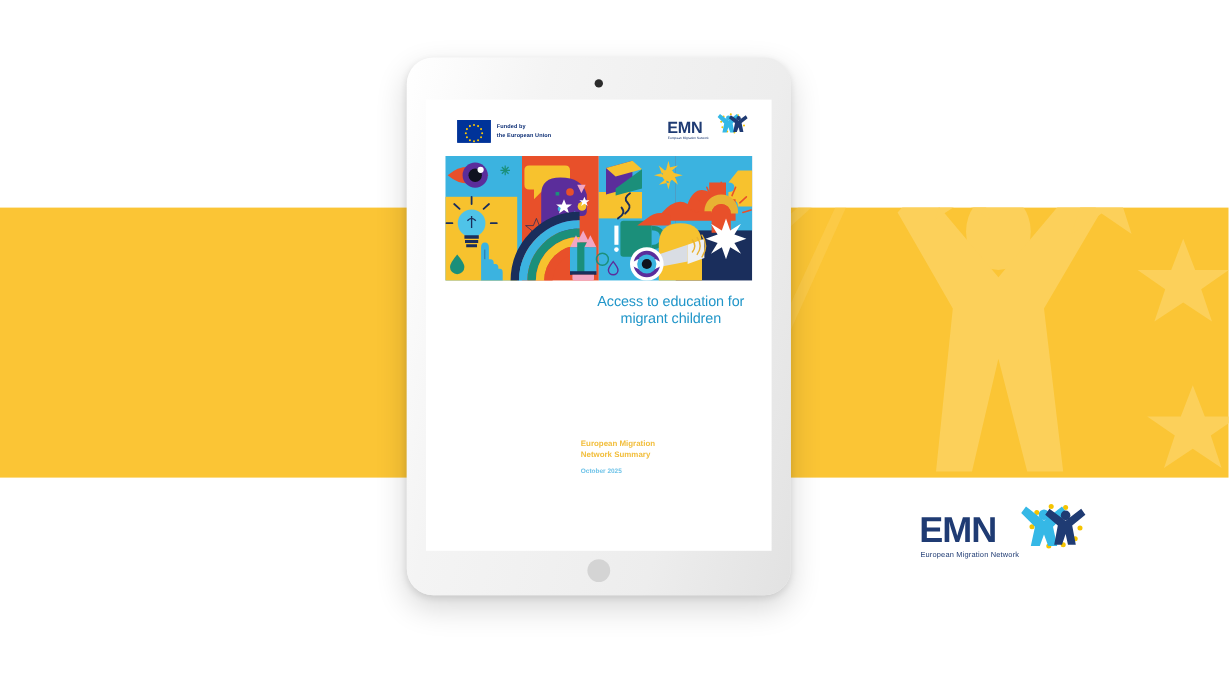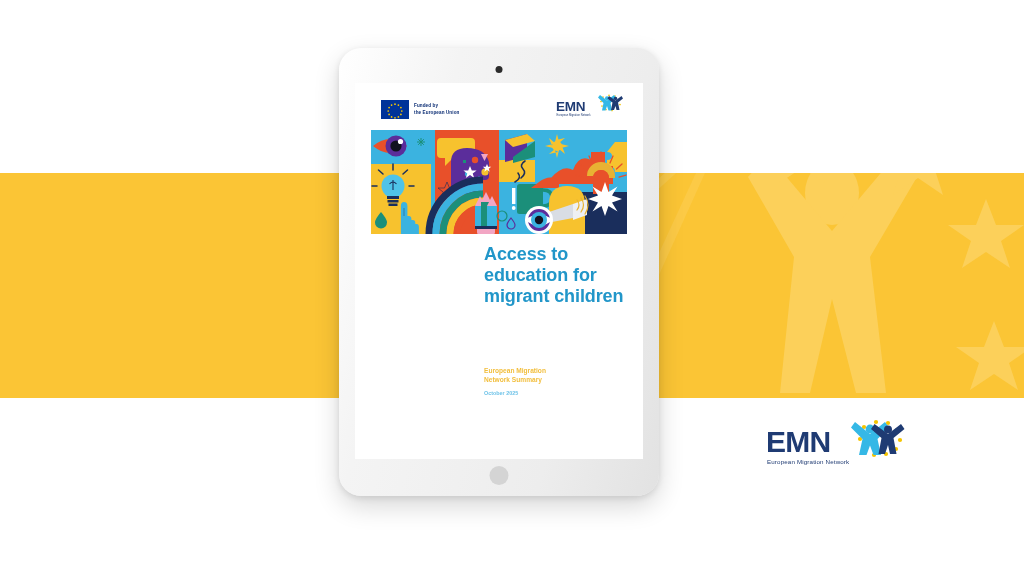--- a/index.html
+++ b/index.html
@@ -111,25 +111,26 @@
     width: 256px; height: 104px;
     overflow: hidden;
   }
   .illus svg { display:block; width:100%; height:100%; }
 
   
   .doc-title {
     position: absolute;
     left: 129px; top: 161px;
     width: 150px;
-    font-size: 18px;
+    font-size: 12px;
     line-height: 1.18;
-    font-weight: bold;
+    font-weight: normal;
     color: #2196c9;
     letter-spacing: -0.1px;
+    text-align: center;
   }
 
   
   .doc-footer {
     position: absolute;
     left: 129px; top: 283px;
     width: 150px;
   }
   .footer-series {
     font-size: 6.6px;

